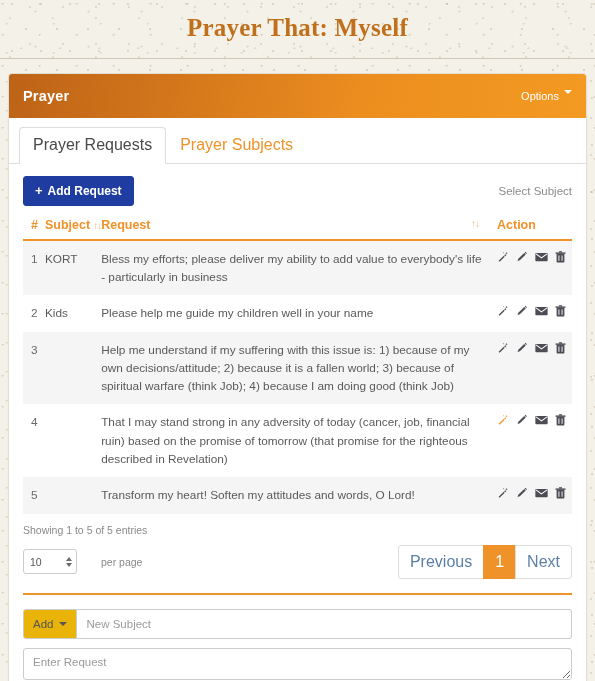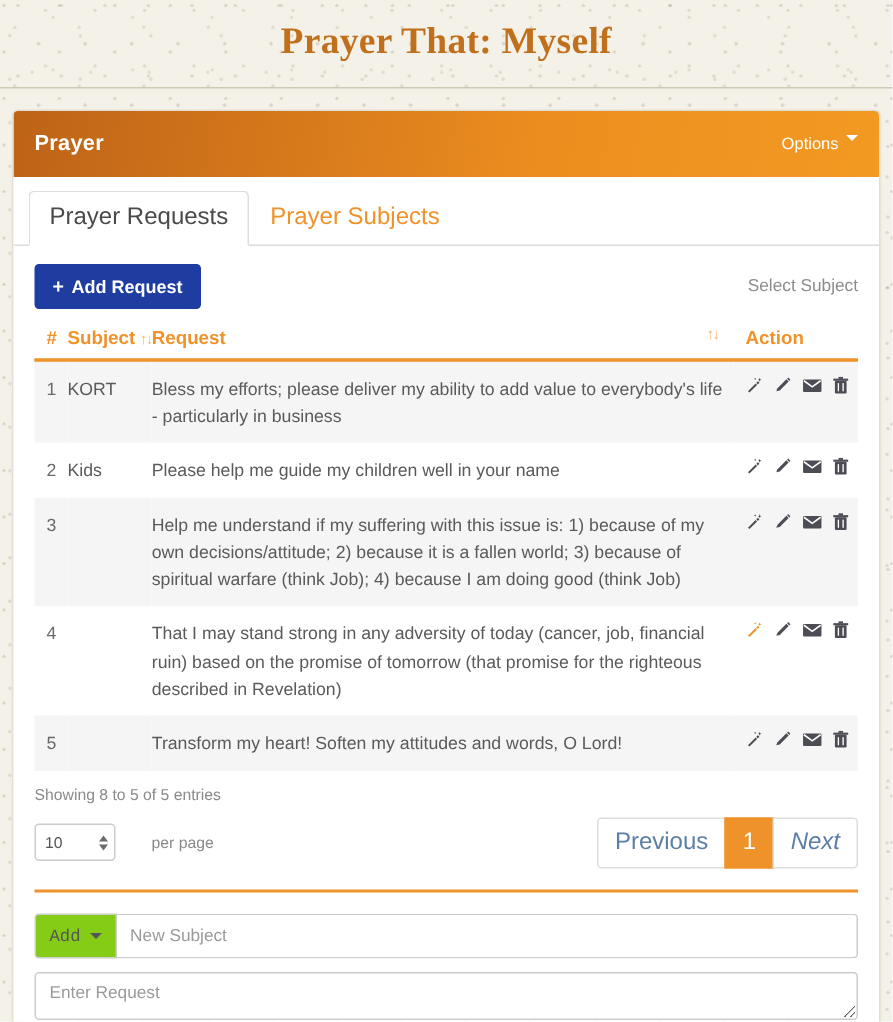--- a/index.html
+++ b/index.html
@@ -224,46 +224,46 @@
     background: #fff;
     color: #5b7fa6;
     font-size: 16px;
     padding: 5px 11px;
     margin-left: -1px;
     cursor: pointer;
     font-family: "Liberation Sans", sans-serif;
     line-height: 1.4;
   }
   .page-btn:first-child { margin-left: 0; border-radius: 3px 0 0 3px; }
-  .page-btn:last-child { border-radius: 0 3px 3px 0; font-style: italic; }
+  .page-btn:last-child { border-radius: 0 3px 3px 0; }
   .page-btn.active {
     background: #f0922a;
     border-color: #f0922a;
     color: #fff;
   }
 
   
   .form-divider {
     border-top: 2px solid #f0922a;
     margin: 0 0 14px 0;
   }
   .input-group { display: flex; margin-bottom: 9px; }
   .btn-add-dd {
     border: 1px solid #ccc;
-    background: #84cc16;
+    background: #eab308;
     color: #555;
     font-size: 11.5px;
     border-radius: 3px 0 0 3px;
     padding: 0 9px;
     height: 30px;
     display: inline-flex;
     align-items: center;
     gap: 6px;
     cursor: pointer;
-    font-family: Liberation Mono, monospace;
+    font-family: Liberation Sans, sans-serif;
   }
   .caret-dark {
     width: 0; height: 0;
     border-left: 4px solid transparent;
     border-right: 4px solid transparent;
     border-top: 4px solid #555;
   }
   .new-subject-input {
     flex: 1;
     border: 1px solid #ccc;
@@ -487,21 +487,21 @@
                   <rect x="4.3" y="5.9" width="1.2" height="7.2" fill="#ffffff"></rect>
                   <rect x="8.5" y="5.9" width="1.2" height="7.2" fill="#ffffff"></rect>
                 </svg>
               </span></td>
           </tr>
         </tbody>
     </table>
 
     
     <div class="table-footer">
-      <div class="showing-entries">Showing 8 to 5 of 5 entries</div>
+      <div class="showing-entries">Showing 1 to 5 of 5 entries</div>
       <div class="footer-row">
         <div class="per-page-group">
           <div class="per-page-select">
             <span>10</span>
             <span class="spinner-arrows">
               <span class="sp-up"></span>
               <span class="sp-dn"></span>
             </span>
           </div>
           <span class="per-page-label">per page</span>

